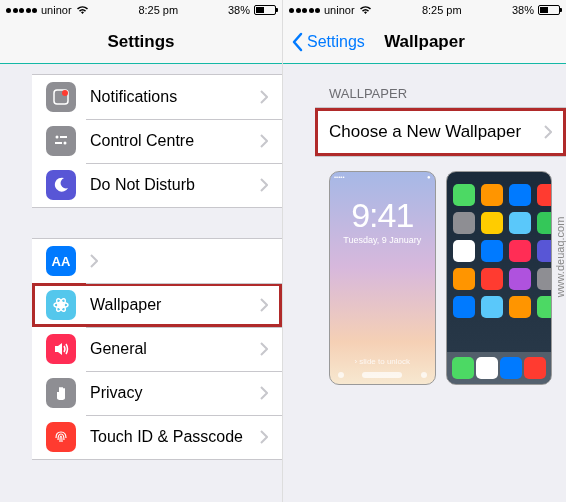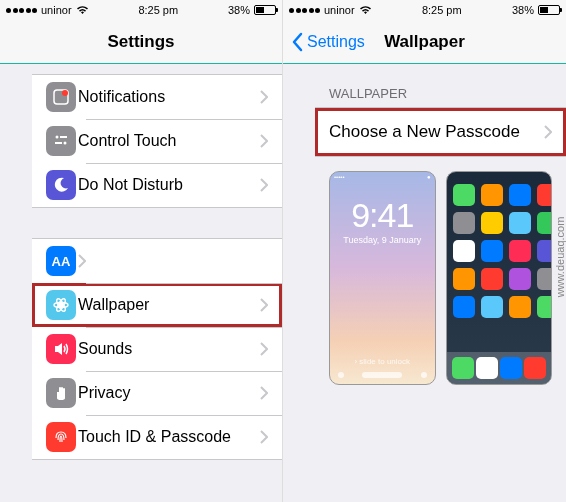--- a/index.html
+++ b/index.html
@@ -83,21 +83,21 @@
   .row {
     display: flex; align-items: center;
     height: 44px; padding: 0 14px 0 14px;
     position: relative;
   }
   .row + .row::before {
     content: ""; position: absolute; left: 54px; right: 0; top: 0;
     height: 1px; background: #c8c7cc;
   }
   .row-icon {
-    width: 30px; height: 30px; border-radius: 7px; margin-right: 2px;
+    width: 30px; height: 30px; border-radius: 7px; margin-right: 14px;
     display: flex; align-items: center; justify-content: center; flex-shrink: 0;
     color: #fff;
   }
   .row-label { flex: 1; font-size: 16px; color: #000; }
   .chevron { color: #c7c7cc; }
   .chevron svg { width: 8px; height: 14px; display: block; }
 
   .highlight {
     box-shadow: inset 0 0 0 3px #b02a2a;
   }
@@ -210,21 +210,21 @@
         </div>
         <div class="row">
           <div class="row-icon" style="background:#8e8e93">
             <svg width="18" height="18" viewBox="0 0 18 18">
                 <circle cx="5" cy="5" r="1.5" fill="#fff"></circle>
                 <rect x="8" y="4" width="7" height="2" fill="#fff"></rect>
                 <circle cx="13" cy="11" r="1.5" fill="#fff"></circle>
                 <rect x="3" y="10" width="7" height="2" fill="#fff"></rect>
               </svg>
           </div>
-          <span class="row-label">Control Touch</span>
+          <span class="row-label">Control Centre</span>
           <span class="chevron">
               <svg viewBox="0 0 8 14">
                 <path d="M1 1 L7 7 L1 13" stroke="currentColor" stroke-width="2" fill="none"></path>
               </svg>
             </span>
         </div>
         <div class="row">
           <div class="row-icon" style="background:#5856d6">
             <svg width="18" height="18" viewBox="0 0 18 18">
                 <path d="M12 2 A7 7 0 1 0 16 12 A5 5 0 0 1 12 2 Z" fill="#fff"></path>
@@ -266,21 +266,21 @@
               </svg>
             </span>
         </div>
         <div class="row">
           <div class="row-icon" style="background:#ff2d55">
             <svg width="18" height="18" viewBox="0 0 18 18">
                 <path d="M3 6 L6 6 L10 3 L10 15 L6 12 L3 12 Z" fill="#fff"></path>
                 <path d="M12 6 Q14 9 12 12 M14 4 Q17 9 14 14" stroke="#fff" fill="none" stroke-width="1.5"></path>
               </svg>
           </div>
-          <span class="row-label">Sounds</span>
+          <span class="row-label">General</span>
           <span class="chevron">
               <svg viewBox="0 0 8 14">
                 <path d="M1 1 L7 7 L1 13" stroke="currentColor" stroke-width="2" fill="none"></path>
               </svg>
             </span>
         </div>
         <div class="row">
           <div class="row-icon" style="background:#8e8e93">
             <svg width="18" height="18" viewBox="0 0 18 18">
                 <path d="M5 8 L5 14 Q5 16 9 16 Q13 16 13 14 L13 5 Q13 4 12 4 Q11 4 11 5 L11 4 Q11 3 10 3 Q9 3 9 4 L9 4 Q9 3 8 3 Q7 3 7 4 L7 8 L5 8 Z" fill="#fff"></path>
@@ -347,21 +347,21 @@
         <span>Settings</span>
       </div>
       <span>Wallpaper</span>
     </div>
 
     <div class="content">
       <div class="section-header">WALLPAPER</div>
 
       <div class="group choose-group">
         <div class="row choose-row highlight">
-          <span class="row-label">Choose a New Passcode</span>
+          <span class="row-label">Choose a New Wallpaper</span>
           <span class="chevron">
               <svg viewBox="0 0 8 14">
                 <path d="M1 1 L7 7 L1 13" stroke="currentColor" stroke-width="2" fill="none"></path>
               </svg>
             </span>
         </div>
       </div>
 
       <div class="previews">
         <div class="preview lock-preview">

